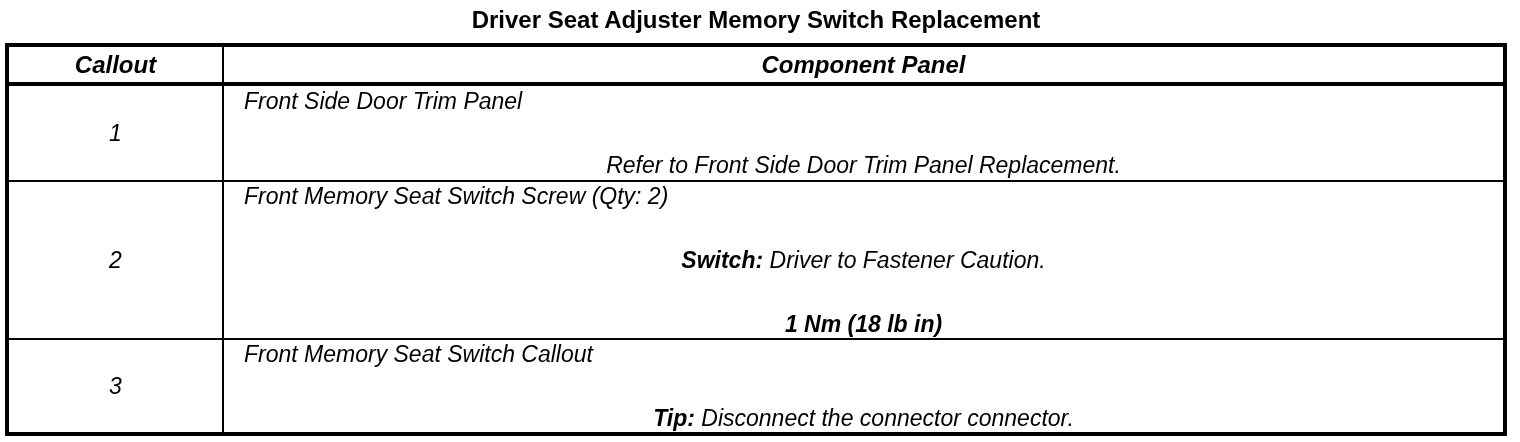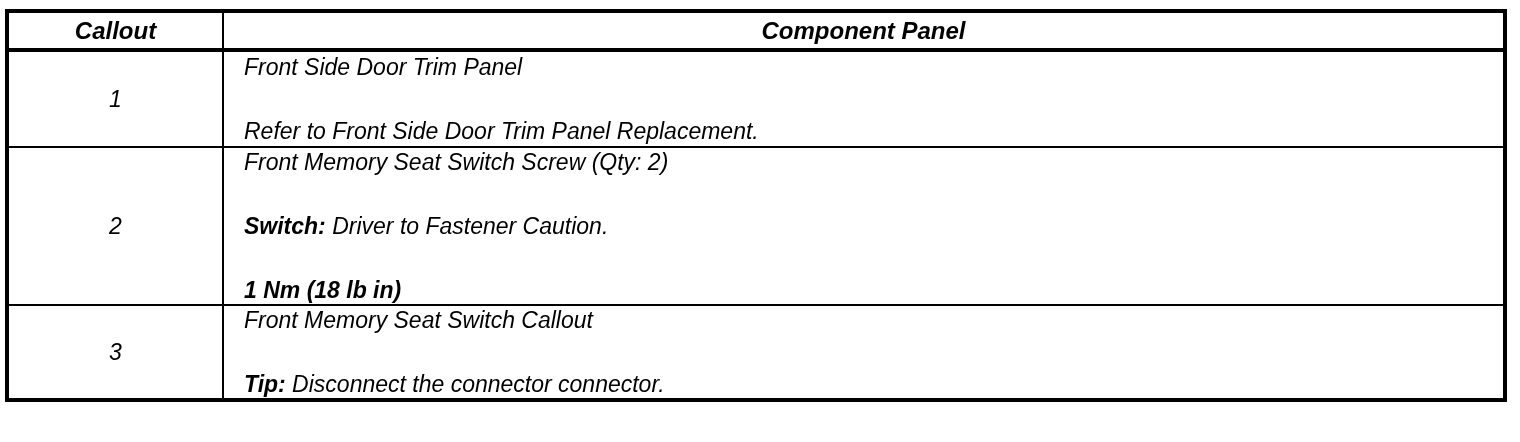--- a/index.html
+++ b/index.html
@@ -64,28 +64,30 @@
     vertical-align: middle;
     text-align: left;
     padding: 0 20px;
   }
   p.component-line {
     margin: 0;
     line-height: 28px;
   }
   p.component-line + p.component-line {
     margin-top: 36px;
+    text-align: center;
   }
   p.component-line b { font-weight: bold; }
 </style>
 </head>
 <body>
 
 <div class="page">
 
+  <div class="doc-title">Driver Seat Adjuster Memory Switch Replacement</div>
 
   <table class="callout-table">
     <colgroup>
       <col class="col-callout">
       <col class="col-component">
     </colgroup>
     <thead>
       <tr>
         <th>Callout</th>
         <th>Component Panel</th>

